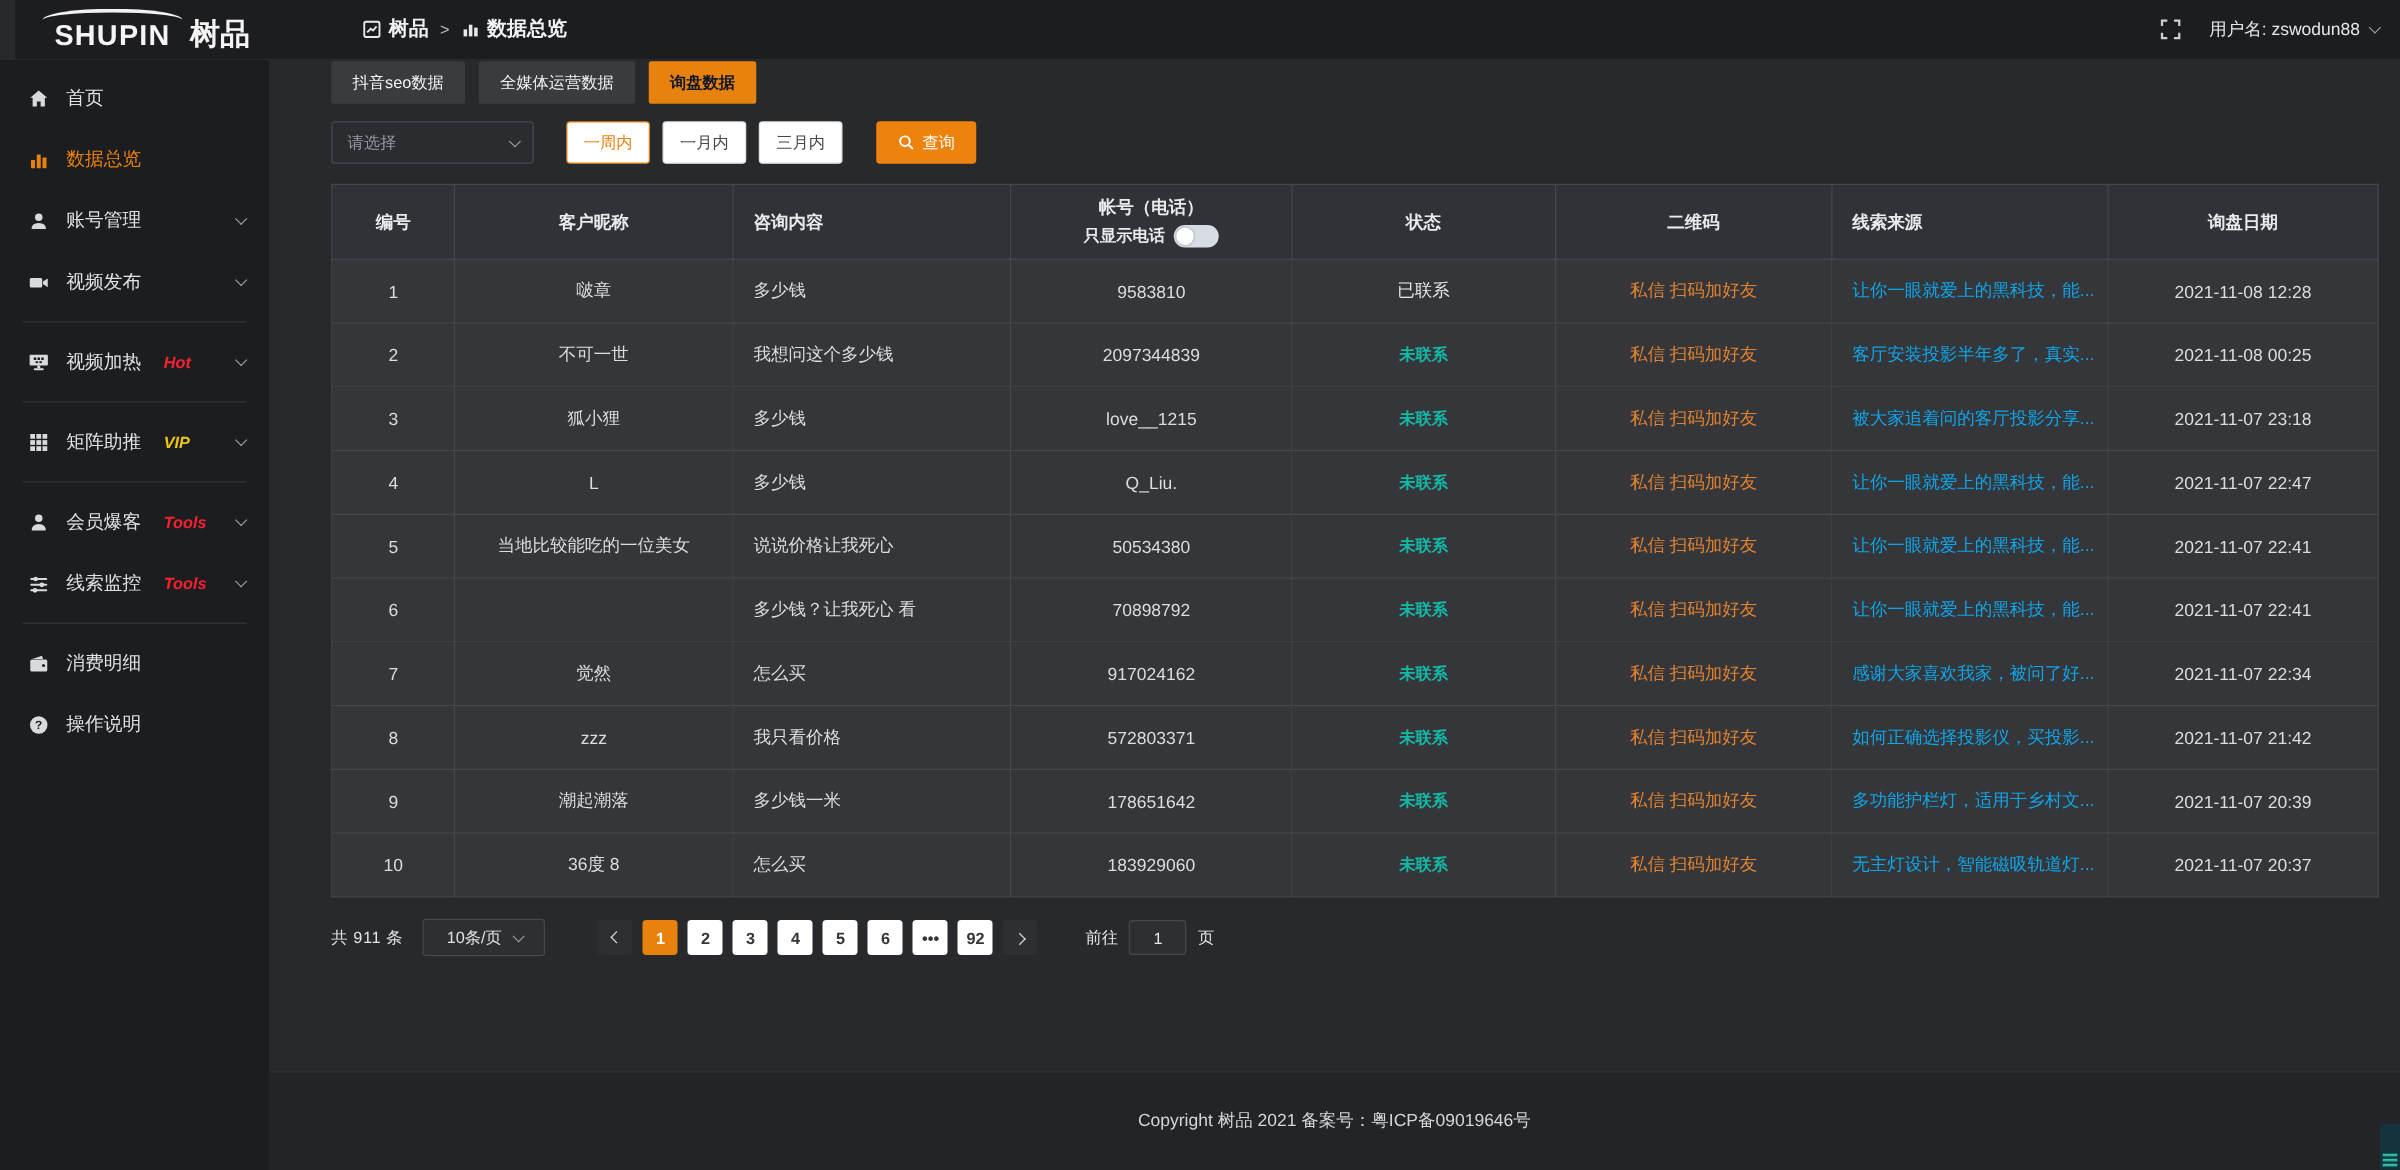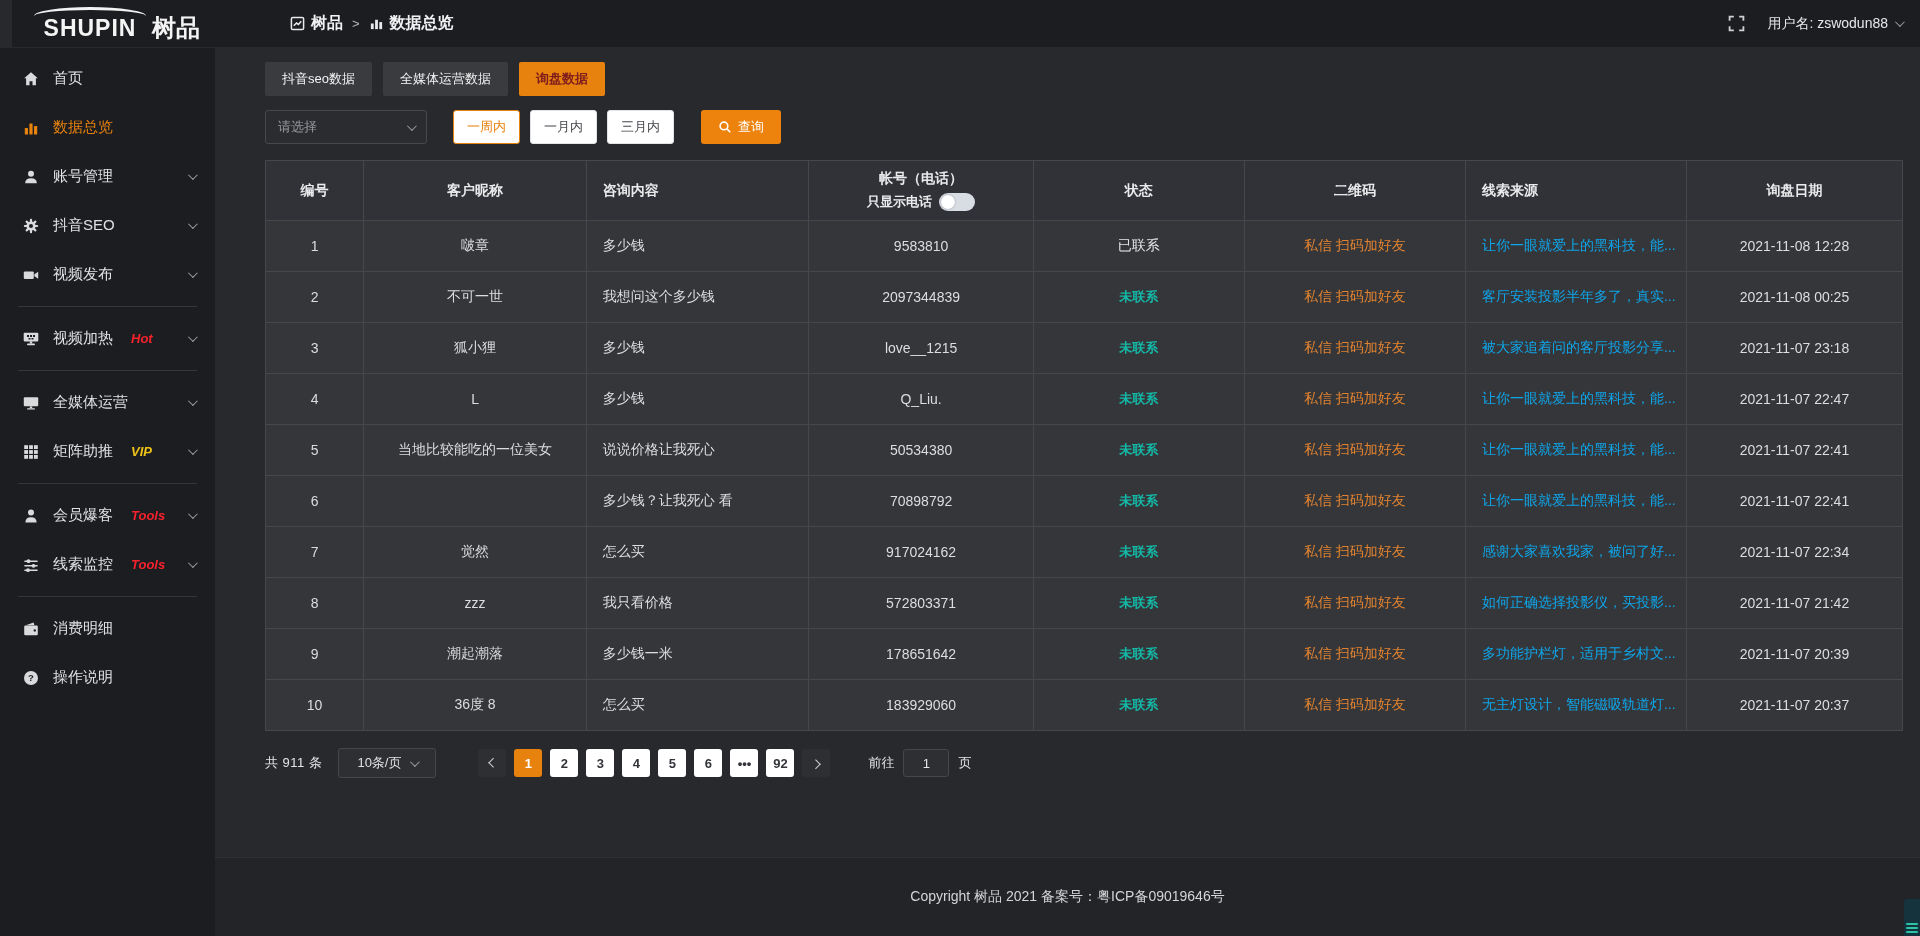--- a/index.html
+++ b/index.html
@@ -27,26 +27,26 @@
   .sidebar{ position:fixed; top:48px; left:0; bottom:0; width:215px; background:#1c1d20; padding-top:6px; z-index:10;}
   .menu-item{ height:49px; display:flex; align-items:center; padding:0 20px 0 22px; gap:14px; font-size:15px; color:#e0e1e3; cursor:pointer;}
   .menu-item .mi-icon{ width:17px; display:flex; justify-content:center; color:#d9dadc;}
   .menu-item.active, .menu-item.active .mi-icon{ color:#e8820e;}
   .menu-item .chev{ margin-left:auto;}
   .badge{ font-style:italic; font-weight:bold; font-size:13px; margin-left:4px;}
   .badge.red{ color:#f5222d;}
   .badge.yellow{ color:#efc419;}
   .menu-divider{ height:1px; background:#35363a; margin:7px 18px;}
   
-  .main{ margin-left:215px; padding-top:48px; height:936px; display:flex; flex-direction:column; background:#28292c;}
+  .main{ margin-left:215px; padding-top:35px; height:936px; display:flex; flex-direction:column; background:#28292c;}
   .content{ padding:0 17px 0 50px; flex:1;}
   
   .tabs{ margin-top:14px; display:flex; gap:11px;}
   .tab{ padding:8px 17px; font-size:13px; background:#3a3b3e; color:#f2f3f4; cursor:pointer; border-radius:2px;}
-  .tab.active{ background:#e8820e; color:#7f1d1d; font-weight:bold;}
+  .tab.active{ background:#e8820e; color:#0f172a; font-weight:bold;}
   
   .filters{ margin-top:14px; display:flex; align-items:center;}
   .select{ width:162px; height:34px; background:#2b2c30; border:1px solid #47484d; border-radius:3px;
     display:flex; align-items:center; padding:0 12px; color:#97989d; font-size:13px; cursor:pointer;}
   .select .chev{ margin-left:auto;}
   .range-group{ display:flex; gap:10px; margin-left:26px;}
   .range-btn{ height:34px; min-width:64px; padding:0 13px; background:#ffffff; border:1px solid #e2e3e6; border-radius:3px;
     font-size:13px; color:#45474d; cursor:pointer; font-family:"Liberation Sans",sans-serif;}
   .range-btn.active{ border-color:#e8820e; color:#e8820e; font-weight:normal;}
   .query-btn{ height:34px; margin-left:27px; padding:0 17px; background:#ed820d; color:#fff; border:none; border-radius:3px;
@@ -161,36 +161,20 @@
           <circle cx="8" cy="4.8" r="3"></circle>
           <path d="M2.2 14.2 Q2.2 9.3 8 9.3 Q13.8 9.3 13.8 14.2 Z"></path>
         </svg>
       </span>
     <span>账号管理</span>
     <i class="chev"></i>
   </div>
   <div class="menu-item">
     <span class="mi-icon">
         <svg width="16" height="16" viewBox="0 0 16 16" fill="currentColor">
-          <g>
-            <rect x="6.9" y="0.8" width="2.2" height="14.4" rx="1"></rect>
-            <rect x="6.9" y="0.8" width="2.2" height="14.4" rx="1" transform="rotate(45 8 8)"></rect>
-            <rect x="6.9" y="0.8" width="2.2" height="14.4" rx="1" transform="rotate(90 8 8)"></rect>
-            <rect x="6.9" y="0.8" width="2.2" height="14.4" rx="1" transform="rotate(135 8 8)"></rect>
-            <circle cx="8" cy="8" r="4.6"></circle>
-          </g>
-          <circle cx="8" cy="8" r="2" fill="#1c1d20"></circle>
-        </svg>
-      </span>
-    <span>抖音SEO</span>
-    <i class="chev"></i>
-  </div>
-  <div class="menu-item">
-    <span class="mi-icon">
-        <svg width="16" height="16" viewBox="0 0 16 16" fill="currentColor">
           <rect x="0.8" y="4.4" width="10" height="7.6" rx="1.2"></rect>
           <path d="M11.4 7.2 L15.2 4.7 V11.7 L11.4 9.2 Z"></path>
         </svg>
       </span>
     <span>视频发布</span>
     <i class="chev"></i>
   </div>
   <div class="menu-divider"></div>
   <div class="menu-item">
     <span class="mi-icon">
@@ -203,31 +187,20 @@
           <rect x="8.5" y="7" width="2" height="1.5" fill="#1c1d20"></rect>
           <rect x="6.8" y="10.4" width="2.4" height="2.2"></rect>
           <rect x="4" y="12.6" width="8" height="1.6" rx="0.8"></rect>
         </svg>
       </span>
     <span>视频加热</span>
     <span class="badge red">Hot</span>
     <i class="chev"></i>
   </div>
   <div class="menu-divider"></div>
-  <div class="menu-item">
-    <span class="mi-icon">
-        <svg width="16" height="16" viewBox="0 0 16 16" fill="currentColor">
-          <rect x="0.8" y="2.2" width="14.4" height="9" rx="1"></rect>
-          <rect x="6.8" y="11.4" width="2.4" height="1.8"></rect>
-          <rect x="4" y="13.2" width="8" height="1.4" rx="0.7"></rect>
-        </svg>
-      </span>
-    <span>全媒体运营</span>
-    <i class="chev"></i>
-  </div>
   <div class="menu-item">
     <span class="mi-icon">
         <svg width="16" height="16" viewBox="0 0 16 16" fill="currentColor">
           <g>
             <rect x="1.2" y="1.2" width="3.8" height="3.8"></rect>
             <rect x="6.1" y="1.2" width="3.8" height="3.8"></rect>
             <rect x="11" y="1.2" width="3.8" height="3.8"></rect>
             <rect x="1.2" y="6.1" width="3.8" height="3.8"></rect>
             <rect x="6.1" y="6.1" width="3.8" height="3.8"></rect>
             <rect x="11" y="6.1" width="3.8" height="3.8"></rect>

